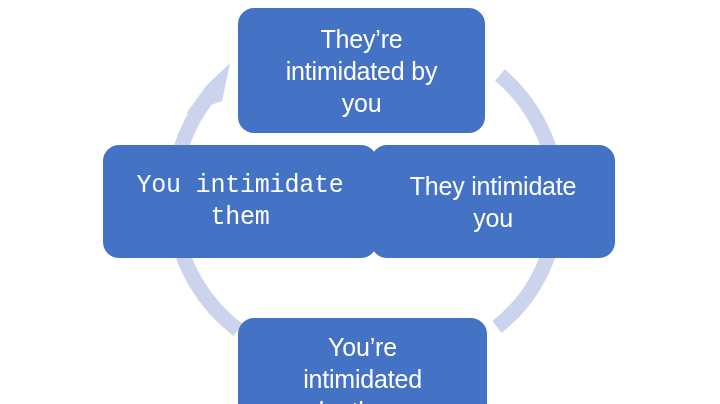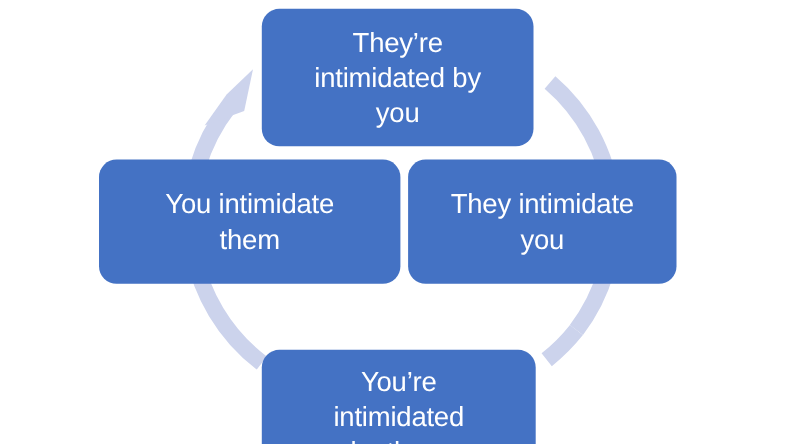--- a/index.html
+++ b/index.html
@@ -48,24 +48,25 @@
 
   
   #node-top {
     left: 238px;
     top: 8px;
     width: 247px;
     height: 125px;
   }
   
   #node-left {
-    left: 90px;
+    left: 103px;
     top: 145px;
     width: 274px;
     height: 113px;
+    font-family: Liberation Mono, monospace;
   }
   
   #node-right {
     left: 371px;
     top: 145px;
     width: 244px;
     height: 113px;
     align-items: center;
   }
   

